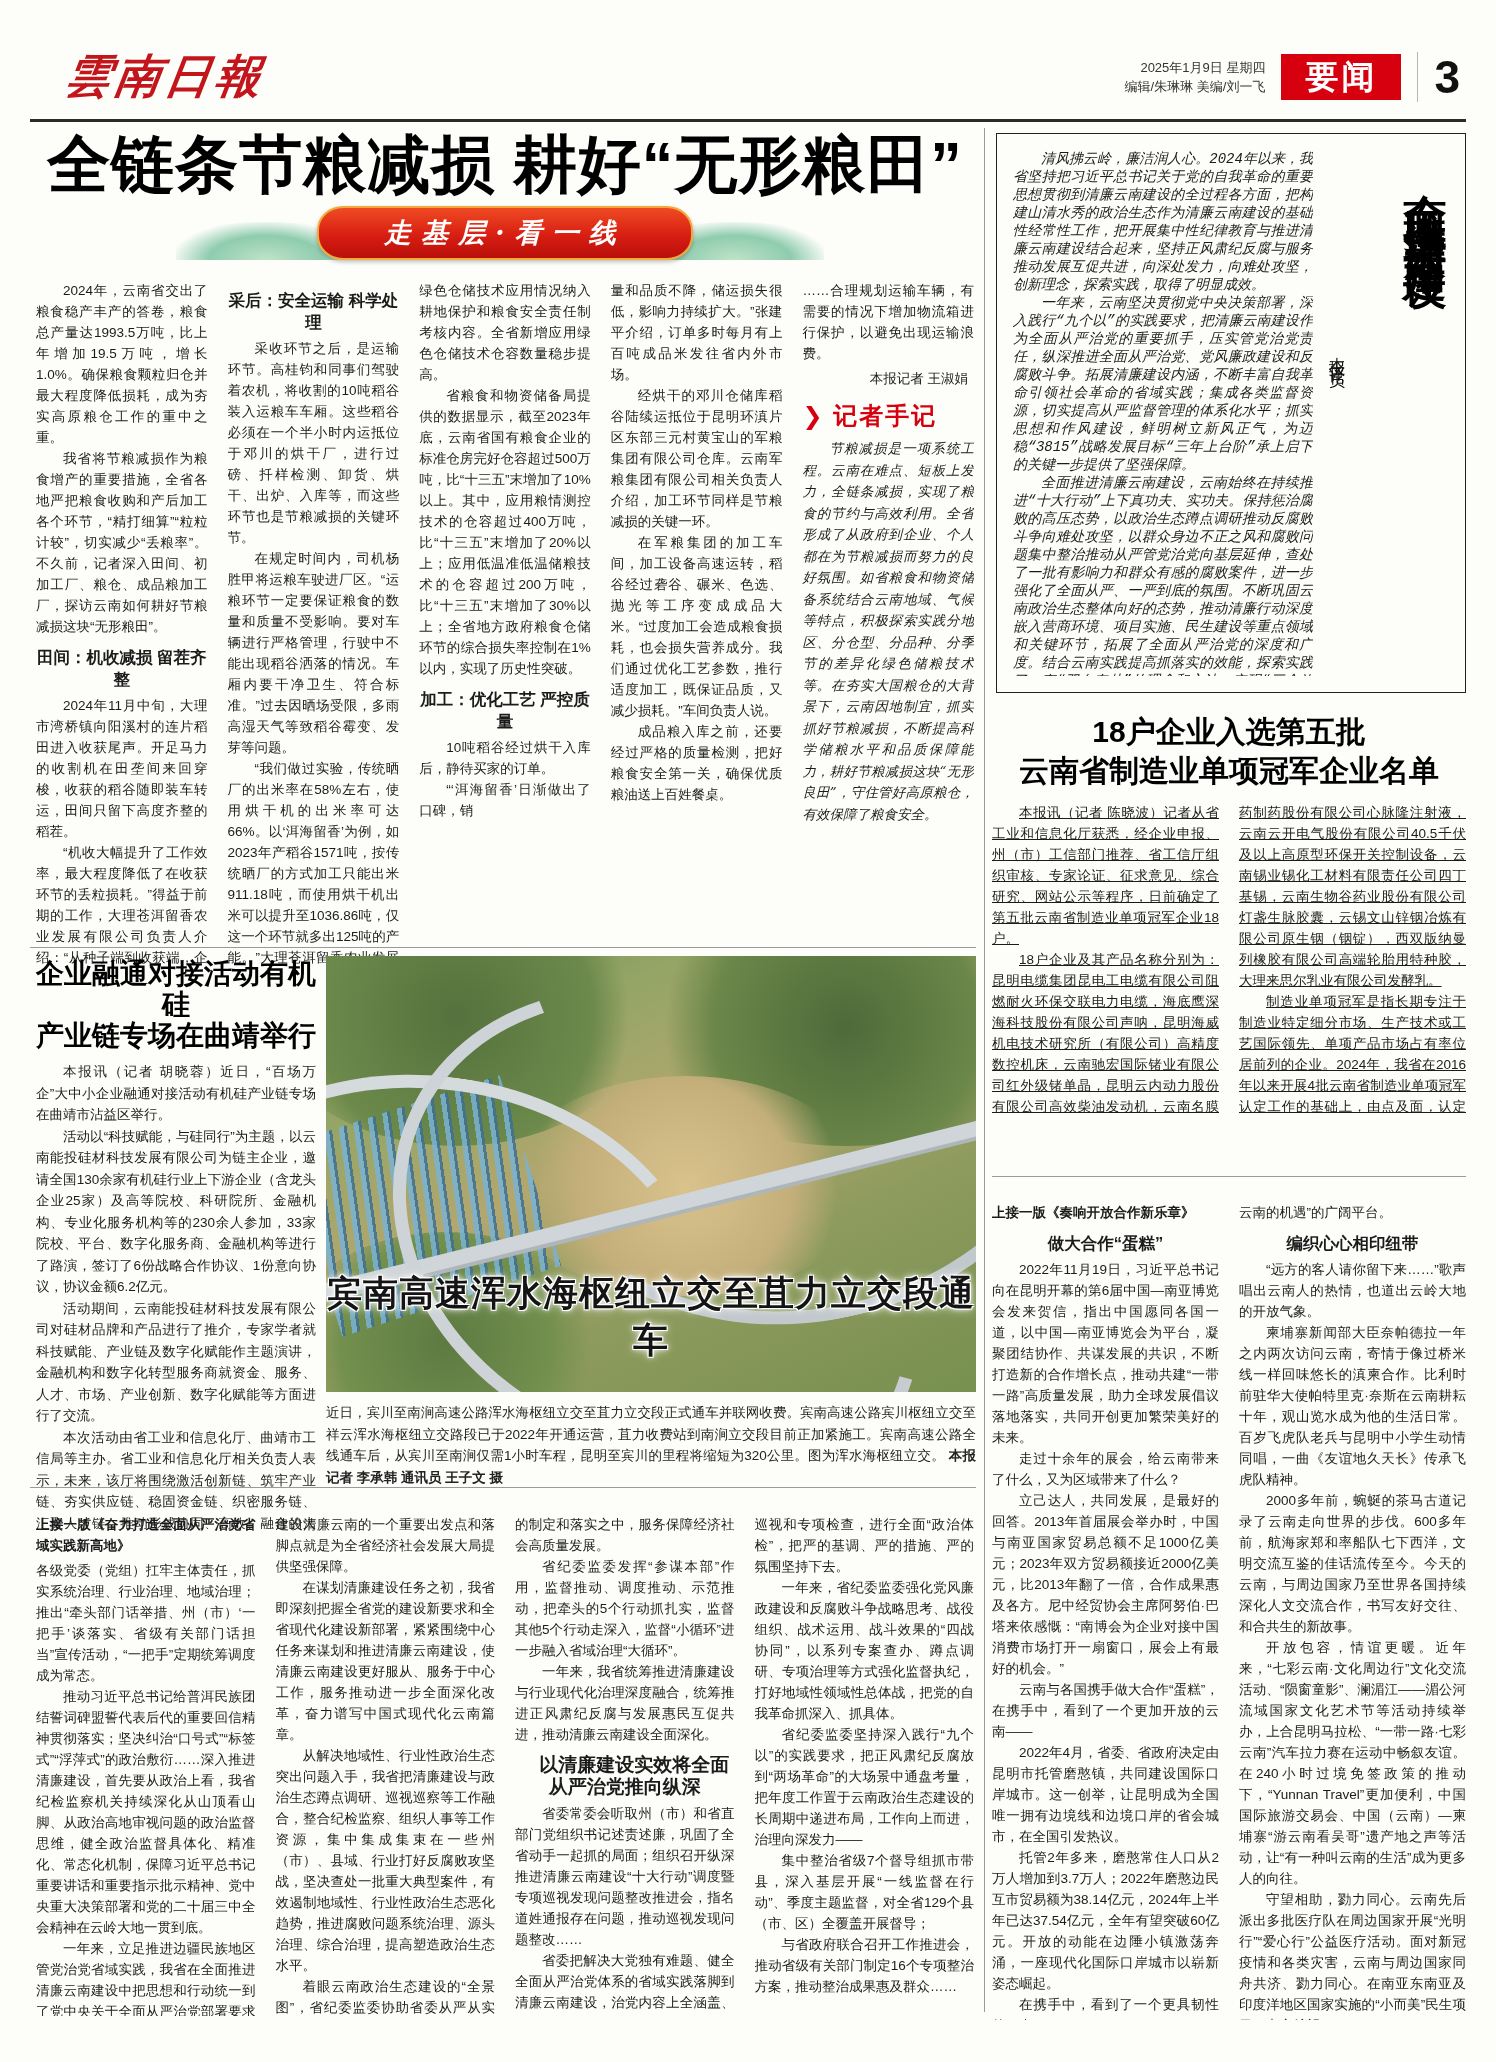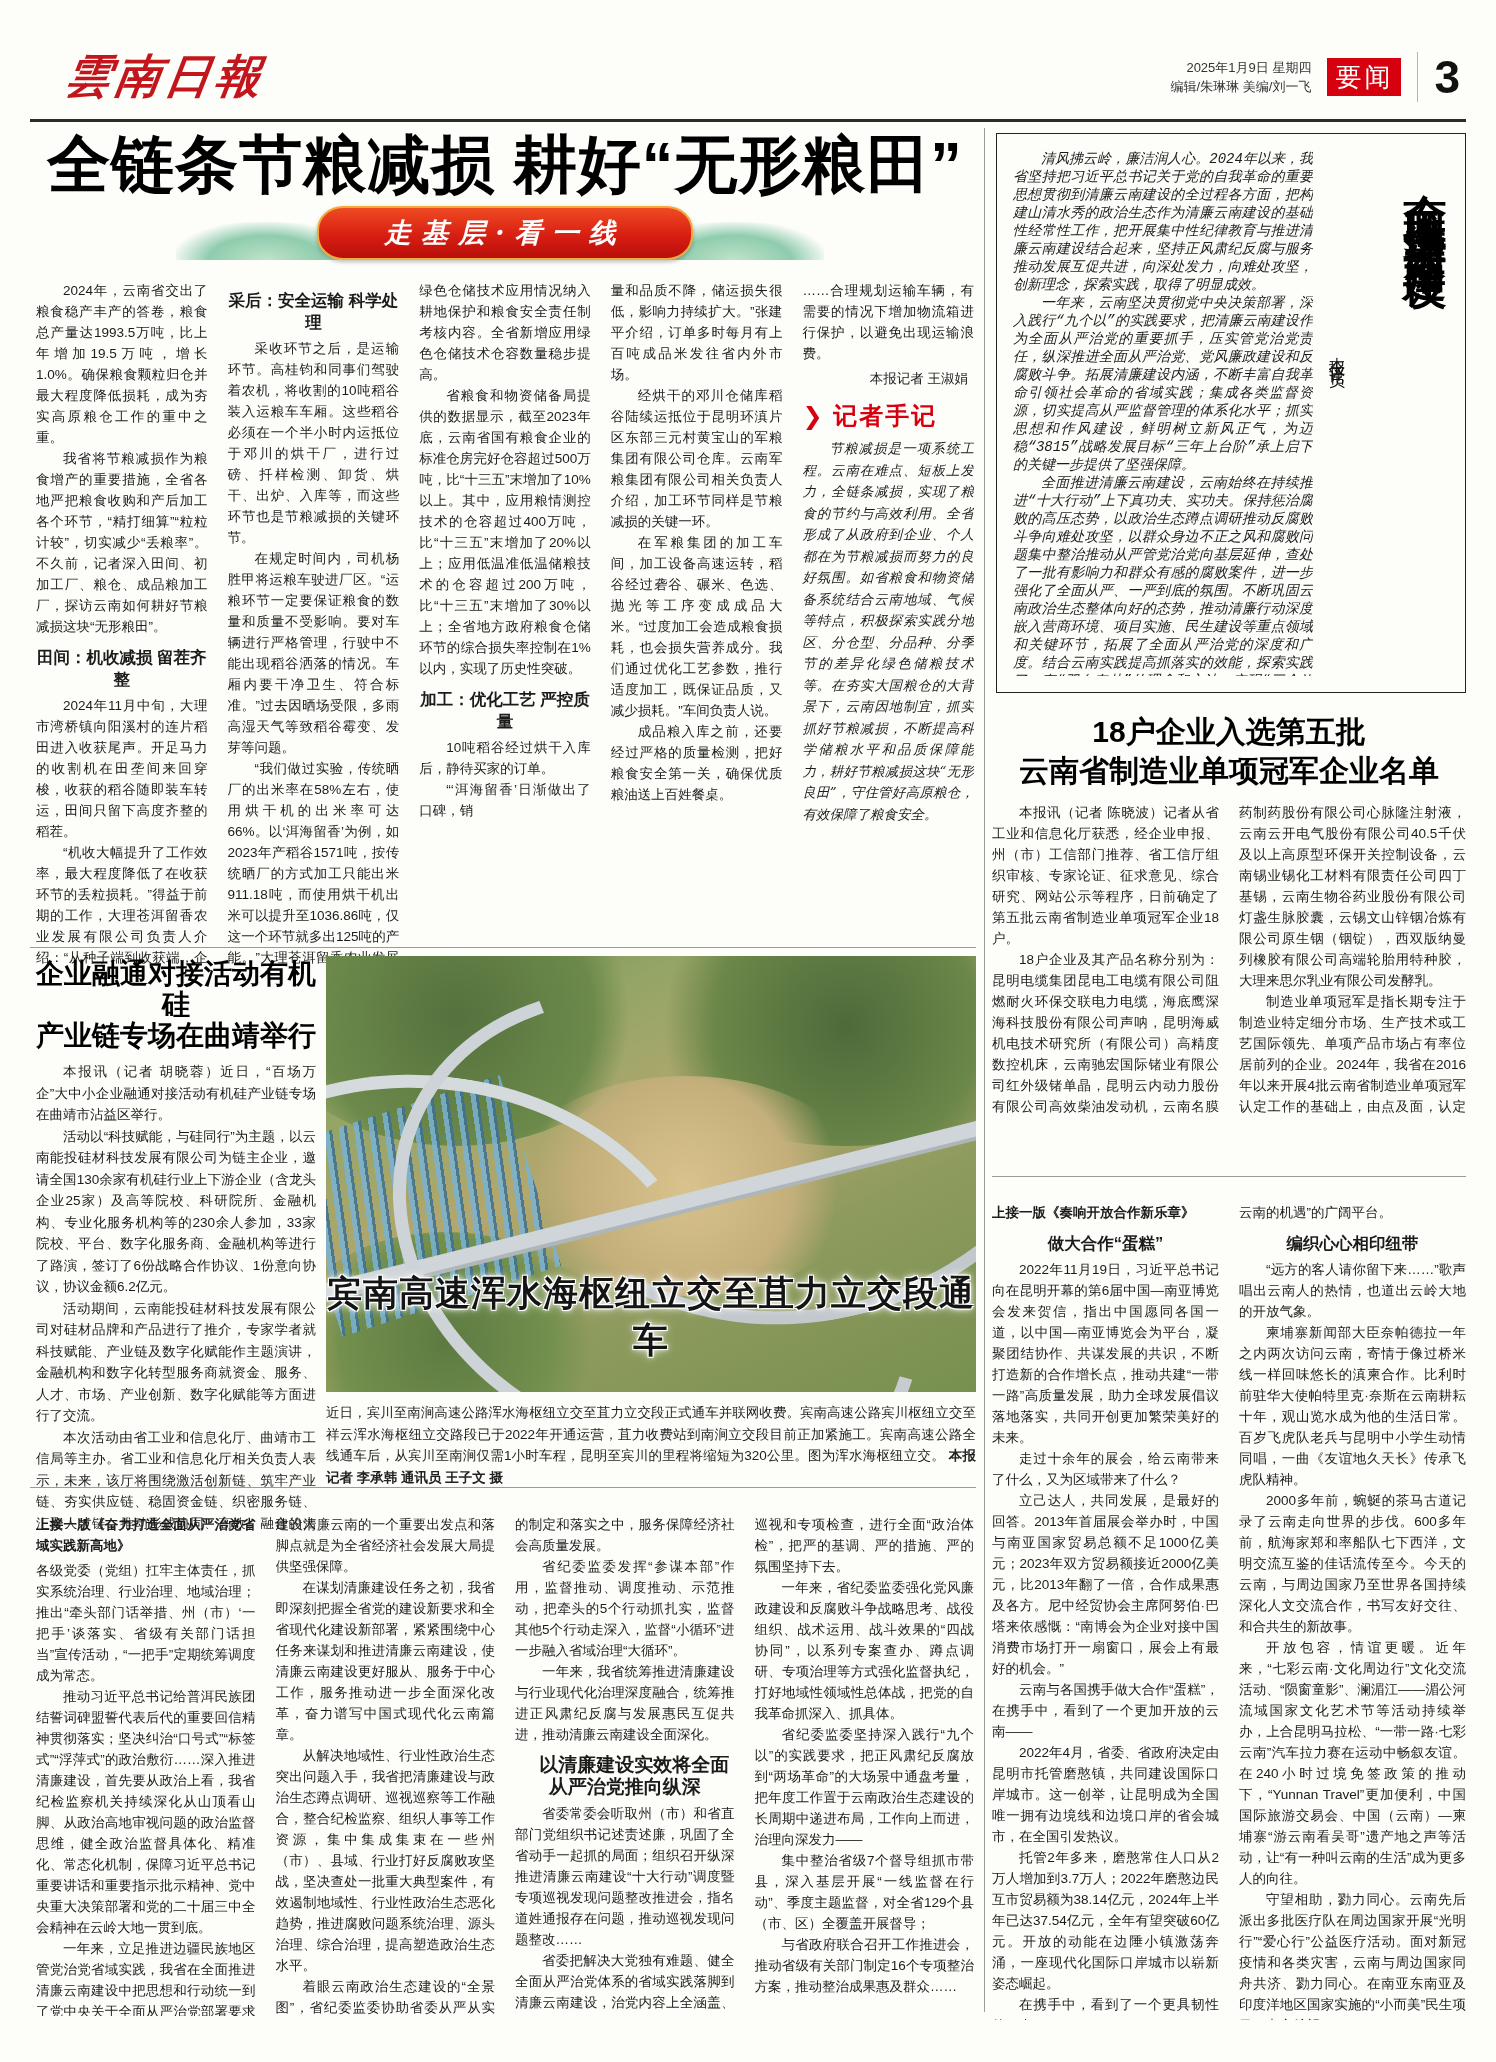--- a/index.html
+++ b/index.html
@@ -4,22 +4,22 @@
 <style>
   html,body{margin:0;padding:0;background:#e8e8e4;}
   .page{position:relative;width:1496px;height:2062px;background:#fdfdfa;margin:0 auto;
         font-family:"Liberation Sans","DejaVu Sans",sans-serif;color:#1b1b1b;overflow:hidden;}
   
   .masthead{position:absolute;left:30px;top:38px;width:1436px;height:78px;}
   .logo{position:absolute;left:35px;top:8px;font-family:"DejaVu Serif","Liberation Serif",serif;
         font-style:italic;font-weight:bold;font-size:46px;color:#c3161c;transform:skewX(-8deg);letter-spacing:4px;}
   .mh-right{position:absolute;right:0;top:0;height:78px;display:flex;align-items:center;gap:16px;}
   .dateblock{text-align:right;font-size:13px;line-height:19px;color:#333;}
-  .ywbox{background:#d6000f;color:#fff;font-size:26px;font-weight:normal;letter-spacing:3px;
-         padding:5px 8px;line-height:1.1;}
+  .ywbox{background:#d6000f;color:#fff;font-size:33px;font-weight:bold;letter-spacing:3px;
+         padding:5px 24px;line-height:1.1;}
   .mh-div{width:1px;height:50px;background:#b5b5b5;}
   .pageno{font-size:46px;font-weight:bold;color:#111;padding-right:6px;}
   .toprule{position:absolute;left:30px;top:119px;width:1436px;height:3px;background:#2b2b2b;}
   
   .main-art{position:absolute;left:36px;top:128px;width:938px;}
   .main-head{font-size:63px;font-weight:900;letter-spacing:1px;text-align:center;line-height:1.15;
              font-family:"Liberation Sans","DejaVu Sans",sans-serif;color:#000;}
   .banner-wrap{position:relative;height:62px;margin-top:4px;}
   .mountain{position:absolute;top:18px;width:180px;height:38px;border-radius:50% 50% 0 0;
             background:radial-gradient(ellipse at 50% 100%, #bfe3c8 0%, #8fccae 45%, rgba(255,255,255,0) 75%);}
@@ -172,21 +172,21 @@
       </div>
     <div class="ed-byline">本报评论员</div>
     <div class="ed-title">全面推进清廉云南建设</div>
   </div>
 
   <div class="champions">
     <div class="ch-head">
       <div>18户企业入选第五批</div>
       <div>云南省制造业单项冠军企业名单</div>
     </div>
-    <div class="cols" style="margin-top:12px;">
+    <div class="cols" style="margin-top:12px;text-decoration:underline;">
       <div class="col">
           <div class="li-p">本报讯（记者 陈晓波）记者从省工业和信息化厅获悉，经企业申报、州（市）工信部门推荐、省工信厅组织审核、专家论证、征求意见、综合研究、网站公示等程序，日前确定了第五批云南省制造业单项冠军企业18户。</div>
           <div class="li-p">18户企业及其产品名称分别为：昆明电缆集团昆电工电缆有限公司阻燃耐火环保交联电力电缆，海底鹰深海科技股份有限公司声呐，昆明海威机电技术研究所（有限公司）高精度数控机床，云南驰宏国际锗业有限公司红外级锗单晶，昆明云内动力股份有限公司高效柴油发动机，云南名膜水处理科技有限公司膜分离设备，昆药集团医</div>
         </div>
       <div class="col">
           <div class="li-lead">药制药股份有限公司心脉隆注射液，云南云开电气股份有限公司40.5千伏及以上高原型环保开关控制设备，云南锡业锡化工材料有限责任公司四丁基锡，云南生物谷药业股份有限公司灯盏生脉胶囊，云锡文山锌铟冶炼有限公司原生铟（铟锭），西双版纳曼列橡胶有限公司高端轮胎用特种胶，大理来思尔乳业有限公司发酵乳。</div>
           <div class="li-p">制造业单项冠军是指长期专注于制造业特定细分市场、生产技术或工艺国际领先、单项产品市场占有率位居前列的企业。2024年，我省在2016年以来开展4批云南省制造业单项冠军认定工作的基础上，由点及面，认定第五批制造业单项冠军企业，引导企业走专精特新发展道路，增强核心竞争力，创新发展，夯实云南制造业高质量发展的企业根基与支撑。</div>
         </div>
     </div>
   </div>

